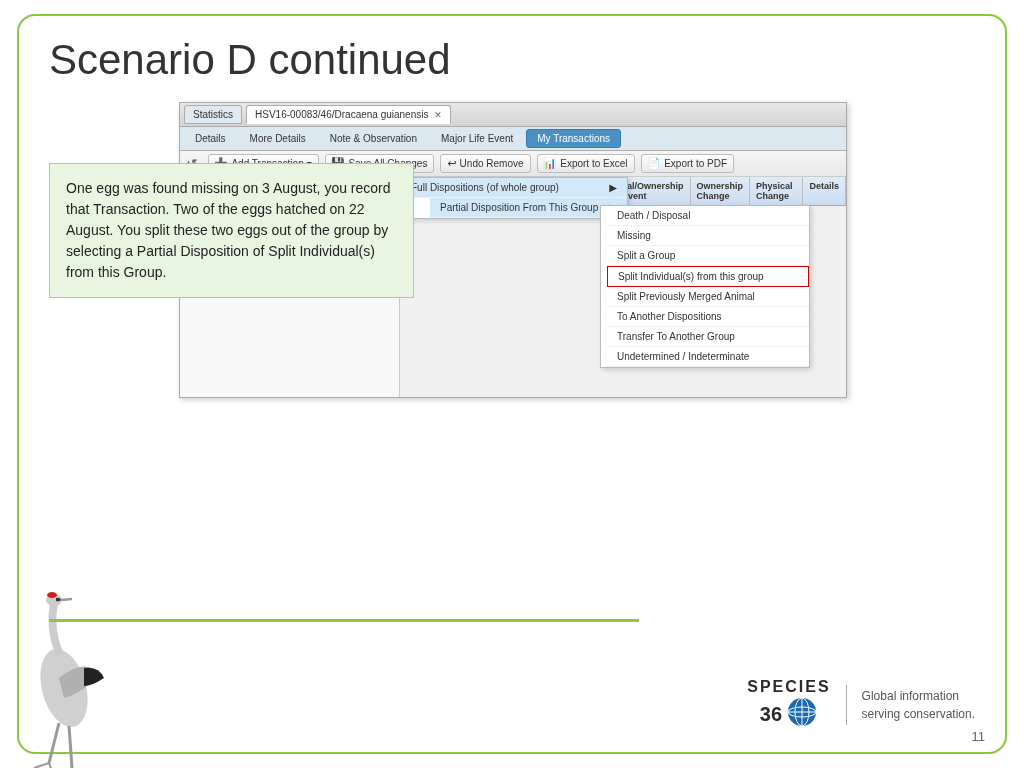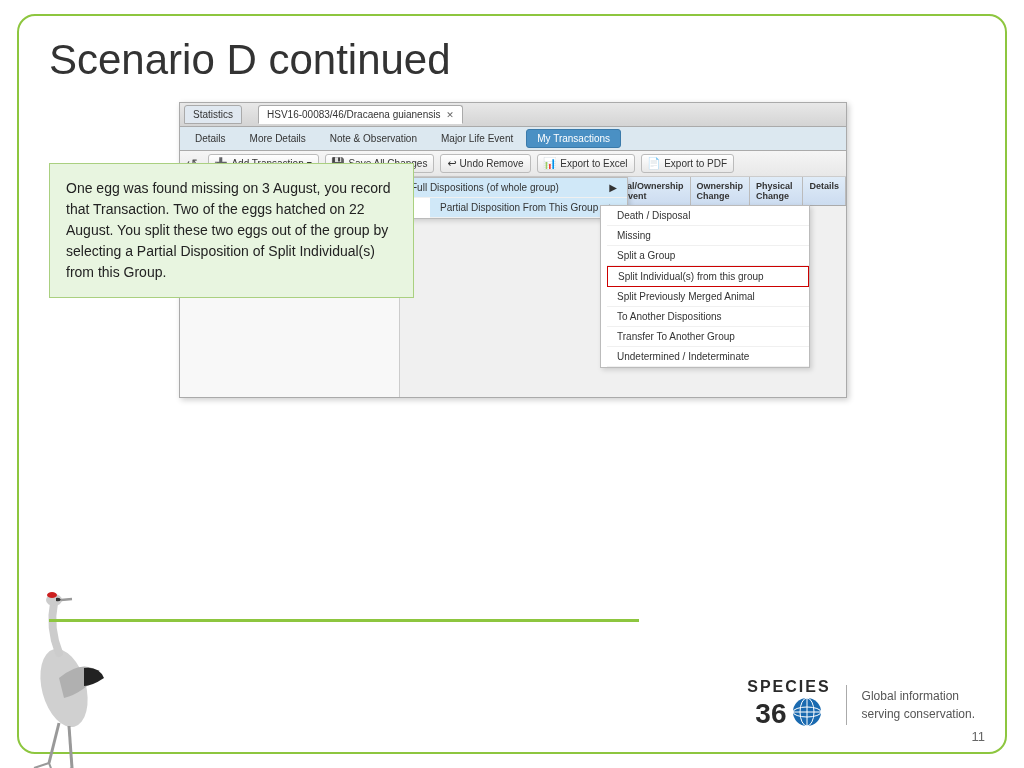--- a/index.html
+++ b/index.html
@@ -49,21 +49,21 @@
       box-shadow: 2px 2px 6px rgba(0,0,0,0.2);
       position: relative;
     }
 
     .sc-tabbar-top {
       background: linear-gradient(to bottom, #e8e8e8, #d4d4d4);
       border-bottom: 1px solid #aaa;
       display: flex;
       align-items: center;
       padding: 2px 4px;
-      gap: 16px;
+      gap: 4px;
     }
 
     .sc-tab {
       padding: 3px 8px;
       background: #e0e8f0;
       border: 1px solid #aaa;
       border-radius: 3px 3px 0 0;
       font-size: 10px;
       color: #333;
       cursor: pointer;
@@ -277,21 +277,21 @@
     }
 
     .species-text {
       font-size: 16px;
       font-weight: bold;
       color: #2a2a2a;
       letter-spacing: 2px;
     }
 
     .species-360 {
-      font-size: 28px;
+      font-size: 20px;
       font-weight: bold;
       color: #2a2a2a;
       line-height: 1;
     }
 
     .logo-divider {
       width: 1px;
       height: 40px;
       background: #aaa;
     }

